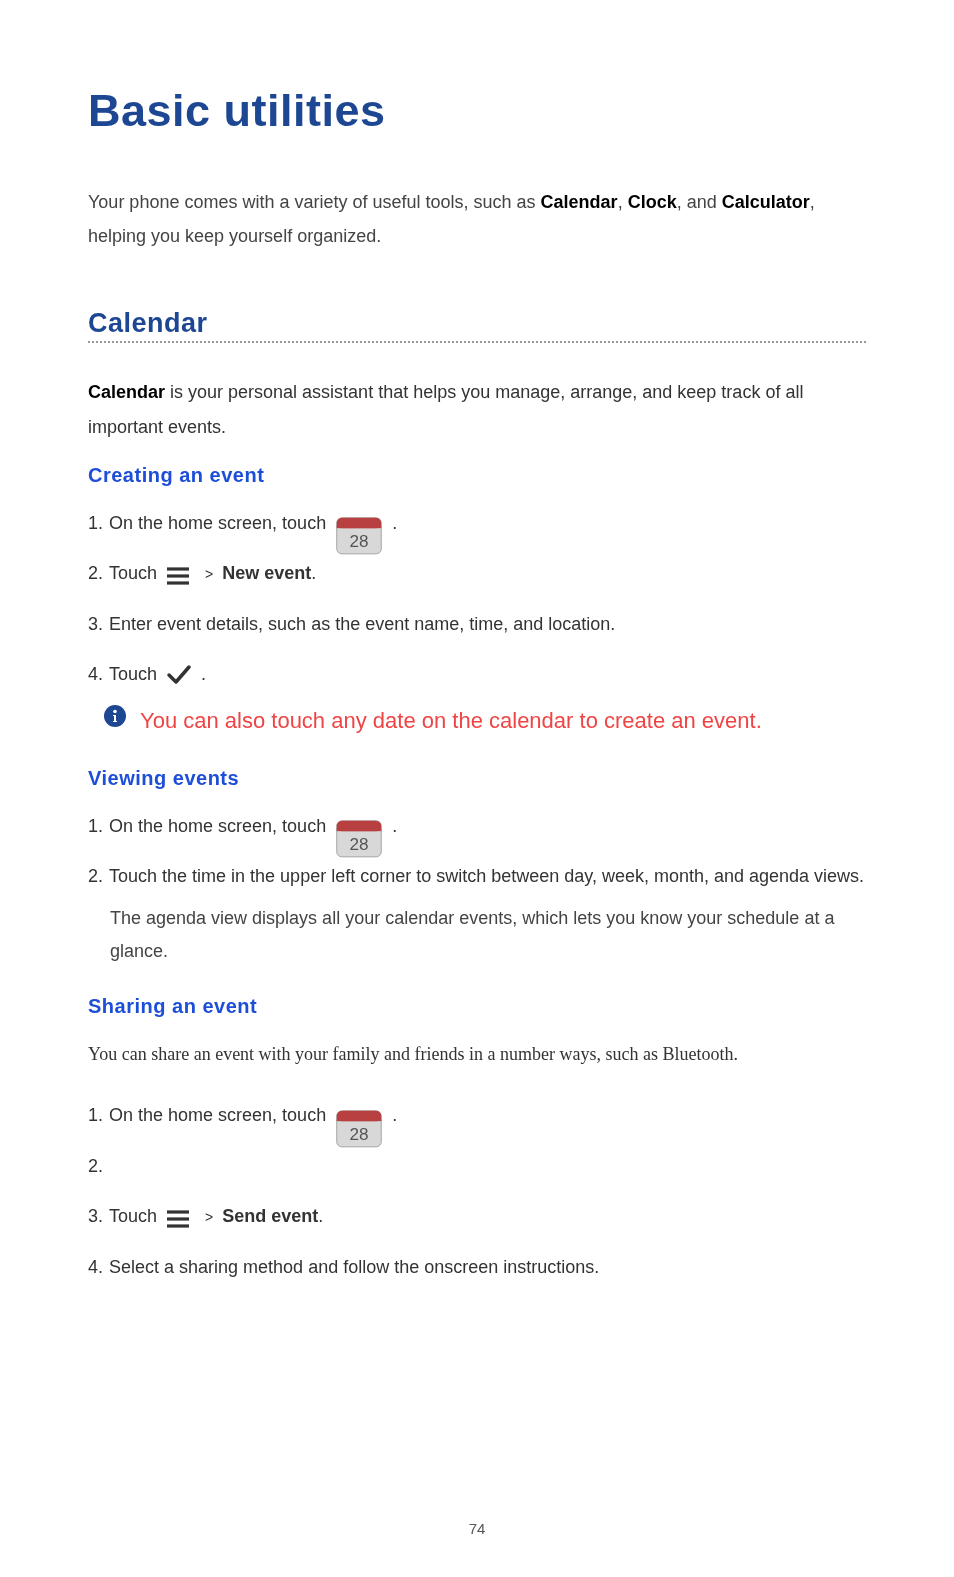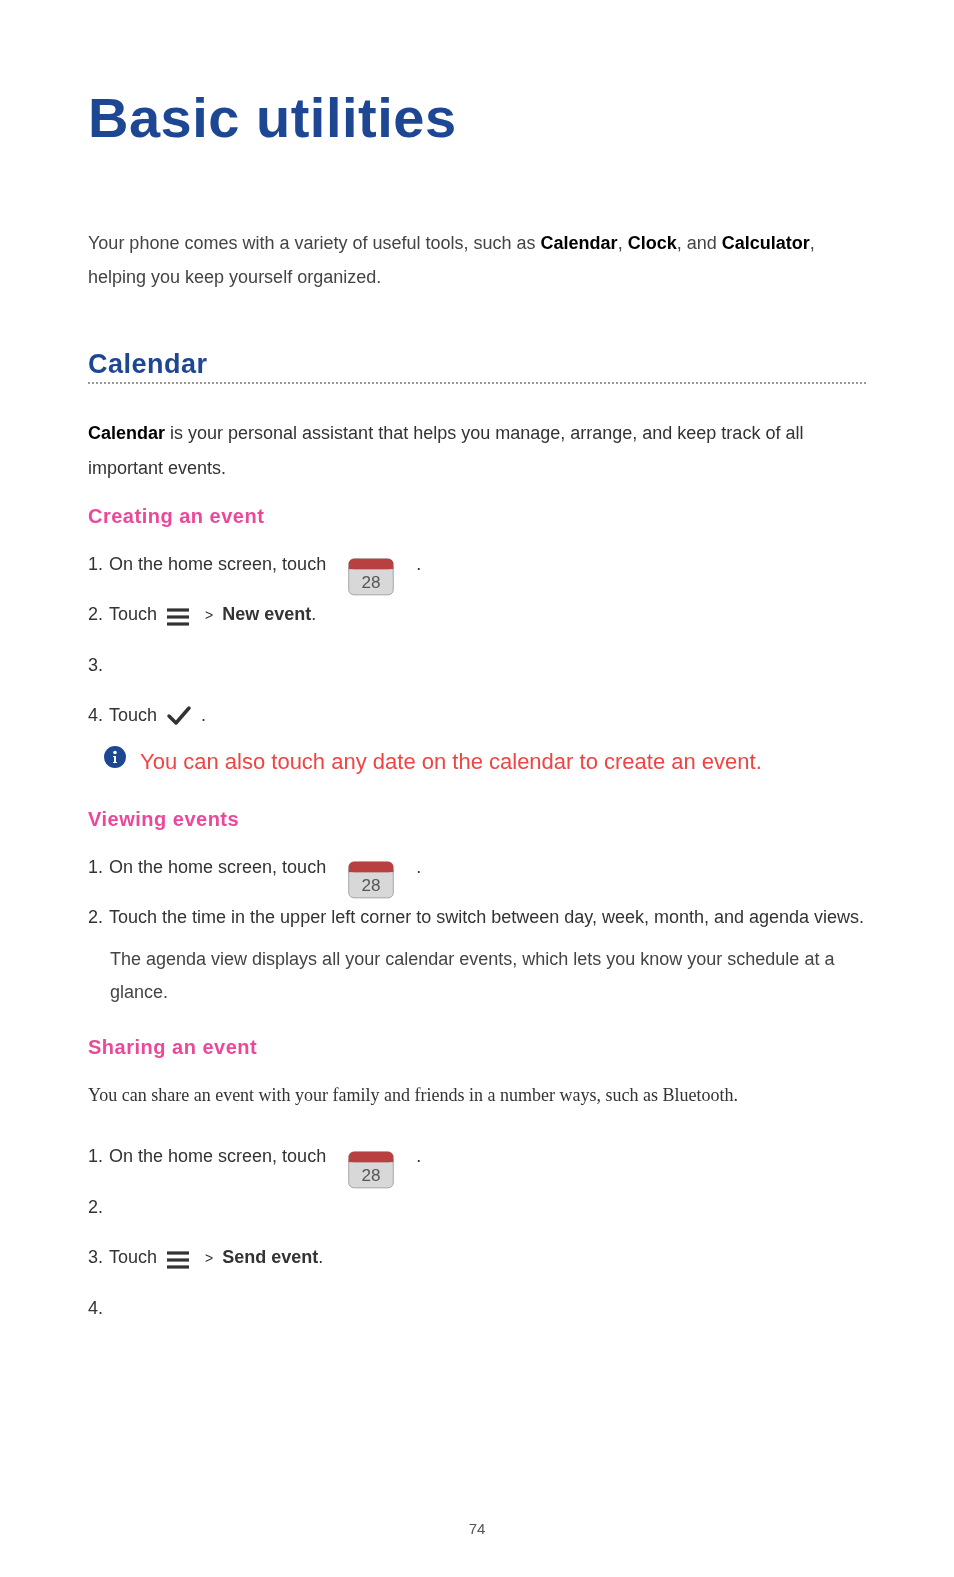--- a/index.html
+++ b/index.html
@@ -10,24 +10,24 @@
     body {
       font-family: -apple-system, BlinkMacSystemFont, "Segoe UI", Arial, sans-serif;
       background: #fff;
       width: 954px;
       min-height: 1577px;
       padding: 85px 88px 40px 88px;
       color: #333;
       position: relative;
     }
     .page-title {
-      font-size: 56px;
+      font-size: 45px;
       font-weight: 700;
       color: #1e4793;
-      margin-bottom: 76px;
+      margin-bottom: 48px;
       letter-spacing: 0.5px;
     }
     .intro-text {
       font-size: 18px;
       color: #444;
       line-height: 1.9;
       margin-bottom: 55px;
     }
     .intro-text .bold {
       font-weight: 700;
@@ -51,21 +51,21 @@
       margin-bottom: 20px;
       color: #333;
     }
     .section-desc .bold {
       font-weight: 700;
       color: #000;
     }
     .subsection-title {
       font-size: 20px;
       font-weight: 700;
-      color: #ec4899;
+      color: #1d4ed8;
       margin-bottom: 20px;
       letter-spacing: 0.5px;
     }
     .step-list {
       list-style: none;
       margin-bottom: 12px;
     }
     .step-item {
       font-size: 18px;
       color: #333;
@@ -82,21 +82,21 @@
       display: inline;
     }
     .step-content .bold {
       font-weight: 700;
     }
     .calendar-icon {
       display: inline-block;
       width: 48px;
       height: 26px;
       vertical-align: middle;
-      margin: 0 16px;
+      margin: 0 4px;
     }
     .menu-icon {
       display: inline-block;
       width: 24px;
       height: 20px;
       vertical-align: middle;
       margin: 0 6px 0 4px;
     }
     .check-icon {
       display: inline-block;
@@ -207,20 +207,21 @@
             <line x1="1" y1="10" x2="23" y2="10" stroke="#333" stroke-width="3.2"></line>
             <line x1="1" y1="17" x2="23" y2="17" stroke="#333" stroke-width="3.2"></line>
           </svg>
       </span>
       <span class="gt-symbol">&gt;</span>
       <span class="bold">New event</span><span>.</span>
     </span>
   </li>
   <li class="step-item">
     <span class="step-num">3. </span>
+    <span class="step-content">Enter event details, such as the event name, time, and location.</span>
   </li>
   <li class="step-item">
     <span class="step-num">4. </span>
     <span class="step-content">
       <span>Touch </span>
       <span class="check-icon">
         <svg viewBox="0 0 26 22">
             <path d="M 3 11 L 10 18 L 23 3" fill="none" stroke="#333" stroke-width="3.5" stroke-linecap="round" stroke-linejoin="round"></path>
           </svg>
       </span>
@@ -293,16 +294,17 @@
             <line x1="1" y1="10" x2="23" y2="10" stroke="#333" stroke-width="3.2"></line>
             <line x1="1" y1="17" x2="23" y2="17" stroke="#333" stroke-width="3.2"></line>
           </svg>
       </span>
       <span class="gt-symbol">&gt;</span>
       <span class="bold">Send event</span><span>.</span>
     </span>
   </li>
   <li class="step-item">
     <span class="step-num">4. </span>
+    <span class="step-content">Select a sharing method and follow the onscreen instructions.</span>
   </li>
 </ol>
 
 <div class="page-number">74</div>
 
 </body></html>

